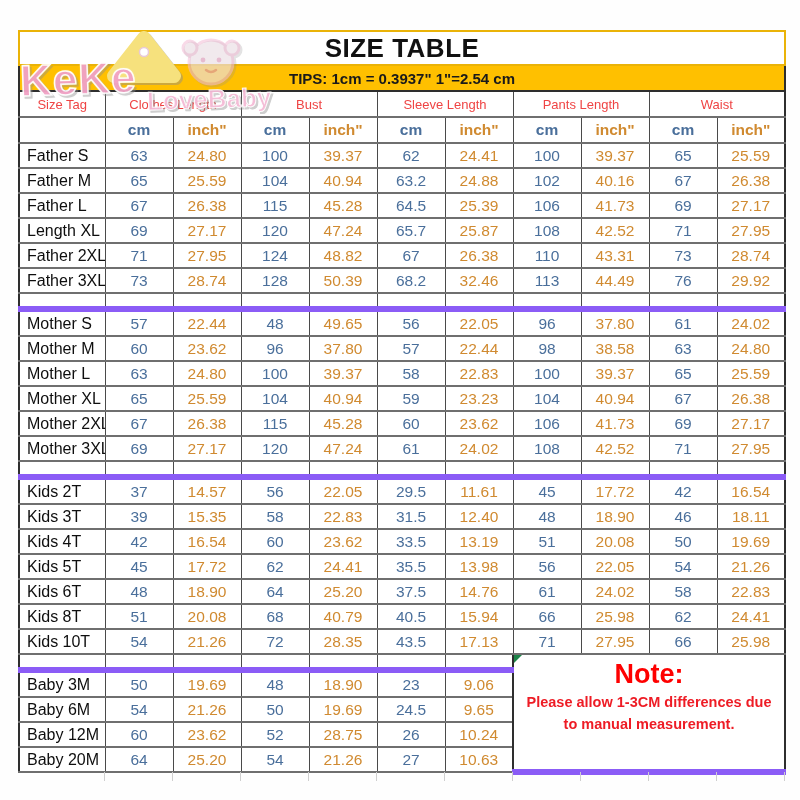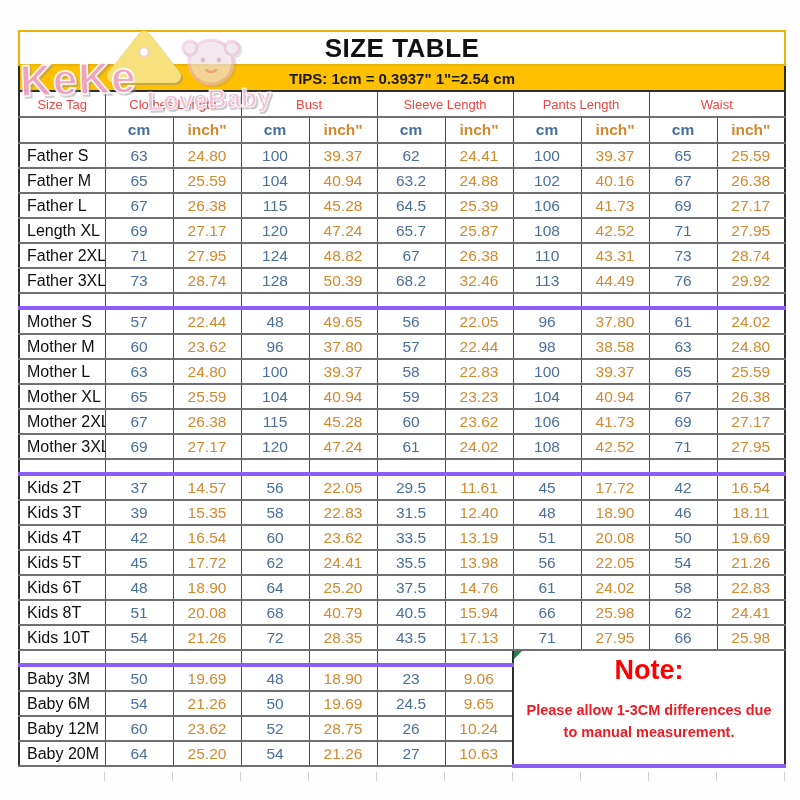--- a/index.html
+++ b/index.html
@@ -27,36 +27,36 @@
     height:32px;font-size:26px;font-weight:600;letter-spacing:.5px;color:#111;
     border:2px solid #eab308;background:#ffffff;margin-left:22px;
   }
   tr.tips-row td{
     height:24px;font-size:15px;font-weight:600;color:#1a1a1a;
     background:#ffc000;border:2px solid #2e2e2e;
   }
   tr.header-row td{height:24px;font-size:13px;color:#ef4444;border-top:2px solid #404040;}
   tr.sub-row td{height:24px;font-size:15.5px;font-weight:700;margin-top:37px;}
   tr.data-row td{height:23px;}
-  tr.gap-row td{height:12px;border-top:2px solid #3c3c3c;border-bottom:4px solid #8b5cf6;}
+  tr.gap-row td{height:12px;border-top:2px solid #3c3c3c;border-bottom:6px solid #8b5cf6;}
   td.tag{text-align:left;padding-left:7px;font-size:16px;color:#0e0e0e;}
   td.cm{color:#4a6f9b;}
   td.inch{color:#d08a30;}
 
   td.note-cell{
     position:relative;background:#ffffff;vertical-align:top;
     border-left:2px solid #2e2e2e;white-space:normal;
   }
   .note-corner{
     position:absolute;top:0;left:0;width:0;height:0;
     border-top:8px solid #1d8348;border-right:8px solid transparent;
   }
   .note-heading{margin-top:4px;font-size:27px;font-weight:700;color:#fe0000;text-align:center;}
   .note-body{
-    margin-top:14px;padding:0 12px;font-size:14.5px;font-weight:700;
+    margin-top:2px;padding:0 12px;font-size:14.5px;font-weight:700;
     color:#ee1c25;text-align:center;line-height:1.5;
   }
 
   .watermark{
     position:absolute;left:12px;top:28px;width:250px;height:100px;
     z-index:6;pointer-events:none;
     filter:drop-shadow(2px 2px 0 rgba(140,140,140,.45));
   }
   .wm-keke{
     position:absolute;left:8px;top:26px;

